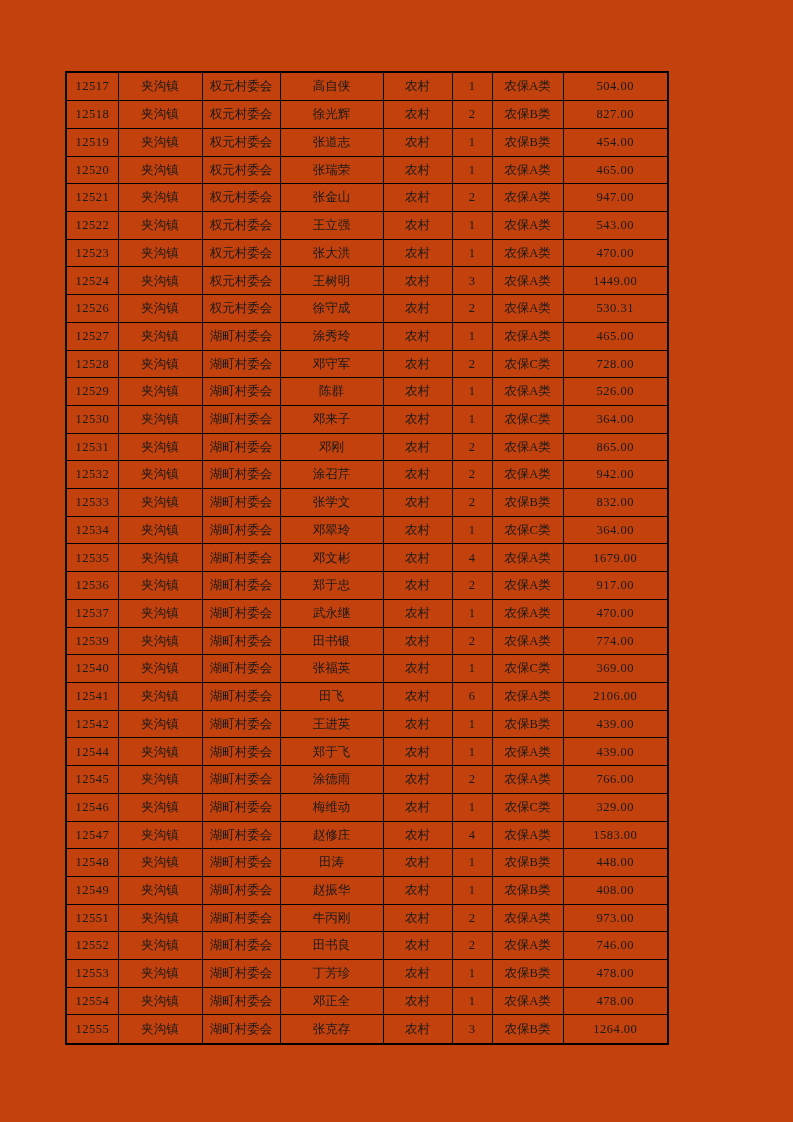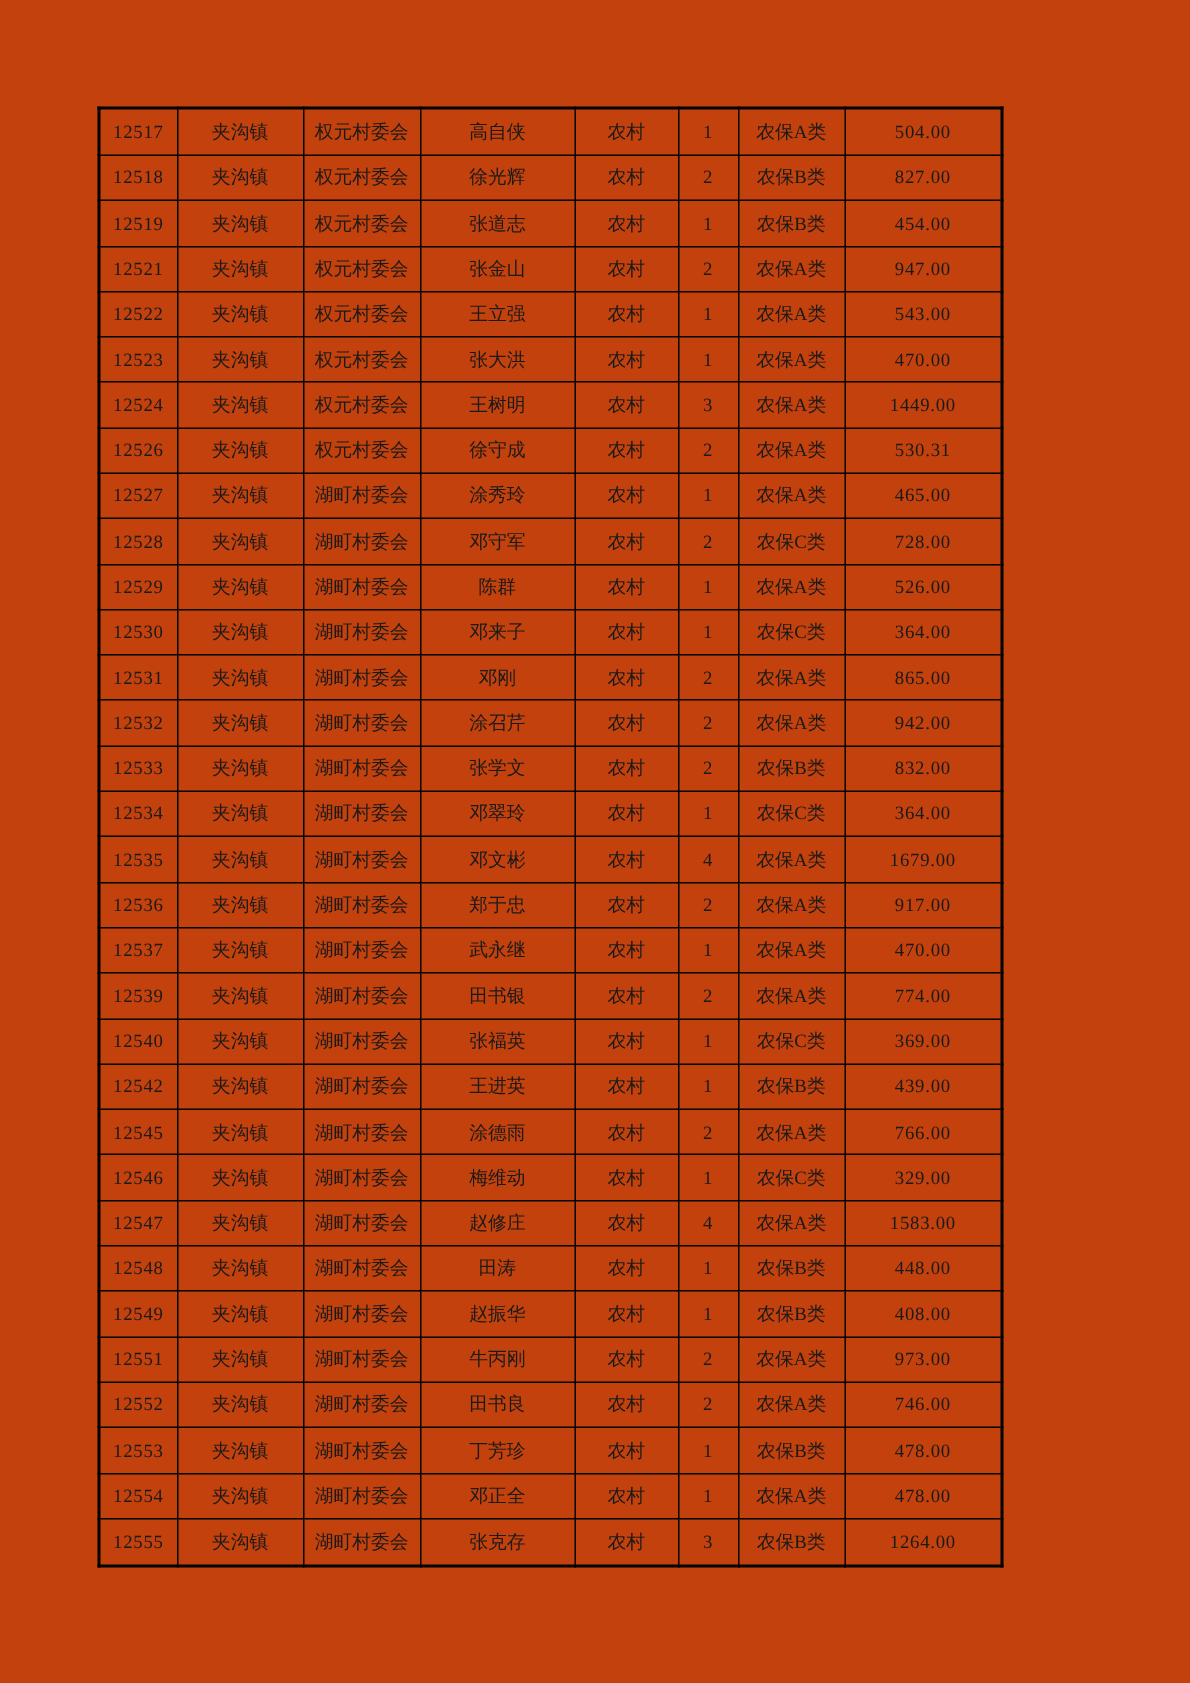--- a/index.html
+++ b/index.html
@@ -81,20 +81,30 @@
           <td class="num">12519</td>
           <td>夹沟镇</td>
           <td>权元村委会</td>
           <td>张道志</td>
           <td>农村</td>
           <td class="num">1</td>
           <td>农保B类</td>
           <td class="num">454.00</td>
         </tr>
         <tr>
+          <td class="num">12520</td>
+          <td>夹沟镇</td>
+          <td>权元村委会</td>
+          <td>张瑞荣</td>
+          <td>农村</td>
+          <td class="num">1</td>
+          <td>农保A类</td>
+          <td class="num">465.00</td>
+        </tr>
+        <tr>
           <td class="num">12521</td>
           <td>夹沟镇</td>
           <td>权元村委会</td>
           <td>张金山</td>
           <td>农村</td>
           <td class="num">2</td>
           <td>农保A类</td>
           <td class="num">947.00</td>
         </tr>
         <tr>
@@ -261,27 +271,47 @@
           <td class="num">12540</td>
           <td>夹沟镇</td>
           <td>湖町村委会</td>
           <td>张福英</td>
           <td>农村</td>
           <td class="num">1</td>
           <td>农保C类</td>
           <td class="num">369.00</td>
         </tr>
         <tr>
+          <td class="num">12541</td>
+          <td>夹沟镇</td>
+          <td>湖町村委会</td>
+          <td>田飞</td>
+          <td>农村</td>
+          <td class="num">6</td>
+          <td>农保A类</td>
+          <td class="num">2106.00</td>
+        </tr>
+        <tr>
           <td class="num">12542</td>
           <td>夹沟镇</td>
           <td>湖町村委会</td>
           <td>王进英</td>
           <td>农村</td>
           <td class="num">1</td>
           <td>农保B类</td>
+          <td class="num">439.00</td>
+        </tr>
+        <tr>
+          <td class="num">12544</td>
+          <td>夹沟镇</td>
+          <td>湖町村委会</td>
+          <td>郑于飞</td>
+          <td>农村</td>
+          <td class="num">1</td>
+          <td>农保A类</td>
           <td class="num">439.00</td>
         </tr>
         <tr>
           <td class="num">12545</td>
           <td>夹沟镇</td>
           <td>湖町村委会</td>
           <td>涂德雨</td>
           <td>农村</td>
           <td class="num">2</td>
           <td>农保A类</td>

